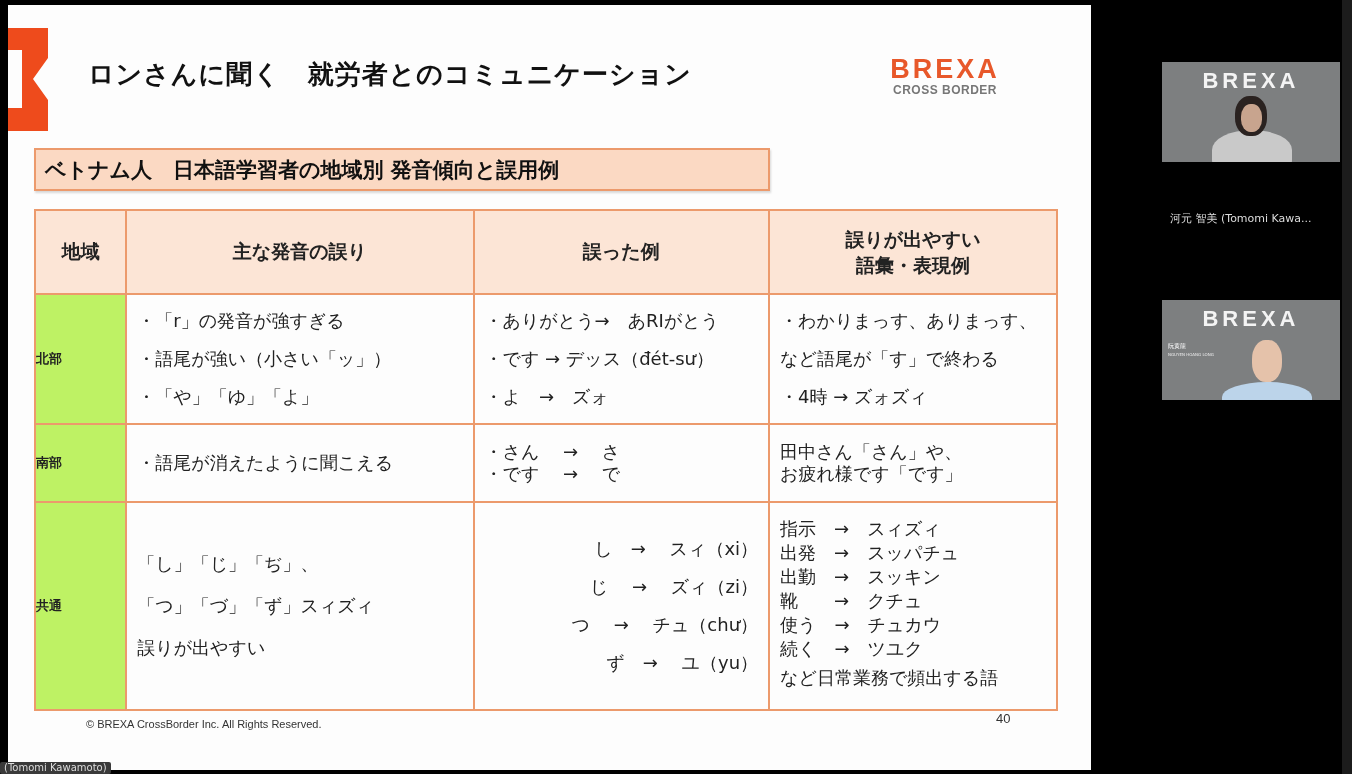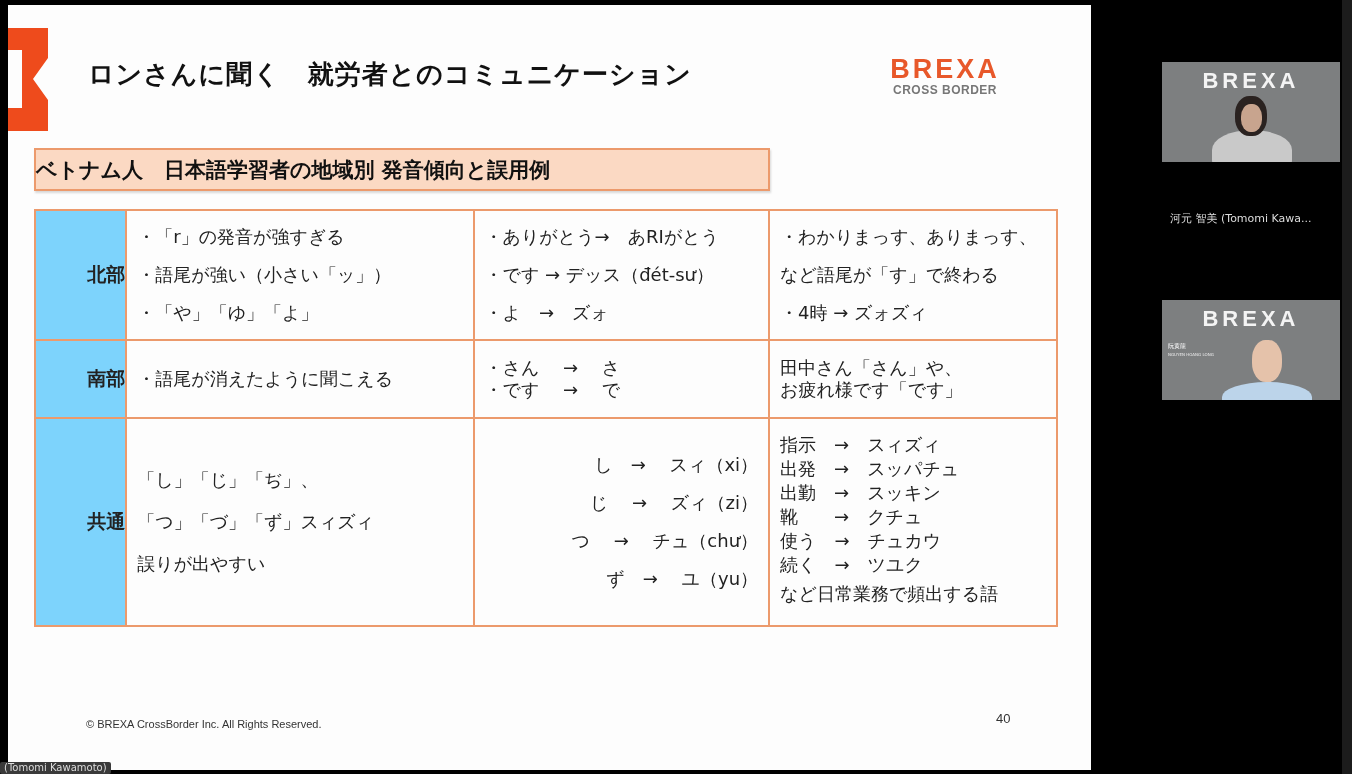--- a/index.html
+++ b/index.html
@@ -16,30 +16,30 @@
     color: #111; letter-spacing: 1px; white-space: nowrap;
   }
   .brand { position: absolute; left: 862px; top: 50px; width: 150px; text-align: center; }
   .brand-name { font-size: 27px; font-weight: bold; color: #e8582a; letter-spacing: 3px; line-height: 28px; font-family: "Liberation Sans", sans-serif; }
   .brand-sub { font-size: 12px; color: #777; font-weight: bold; letter-spacing: 0.5px; font-family: "Liberation Sans", sans-serif; }
 
   .subtitle-box {
     position: absolute; left: 26px; top: 143px; width: 736px; height: 43px;
     background: #fbd9c3; border: 2px solid #ec9a6c;
     box-shadow: 1px 2px 2px rgba(0,0,0,0.15);
-    font-size: 21px; font-weight: bold; color: #111; padding: 6px 0; white-space: nowrap;
+    font-size: 21px; font-weight: bold; color: #111; padding: 6px 9px; white-space: nowrap;
   }
 
   table.main {
     position: absolute; left: 26px; top: 204px; width: 1024px; border-collapse: collapse;
     font-size: 18px; color: #222;
   }
   table.main td, table.main th { border: 2px solid #ec9a6c; vertical-align: middle; }
   table.main th { background: #fce5d6; font-weight: bold; height: 84px; font-size: 19px; }
-  table.main td.region { background: #7dd3fc; font-weight: bold; text-align: right; font-size: 19px; }
+  table.main td.region { background: #bef264; font-weight: bold; text-align: left; font-size: 13px; }
   .c1 { width: 92px; } .c2 { width: 348px; } .c3 { width: 296px; } .c4 { width: 288px; }
   .cell { padding: 6px 10px; }
   .line { line-height: 38px; white-space: nowrap; }
   .row-south .line { line-height: 22px; }
   .row-common .c2 .line { line-height: 42px; }
   .row-common .c3 .line { line-height: 38px; padding-left: 18px; text-align: right; }
   .row-common .c4 .line { line-height: 24px; }
   .th-center { text-align: center; }
   .th-line { line-height: 26px; }
 
@@ -67,20 +67,29 @@
   <div class="slide-title">ロンさんに聞く　就労者とのコミュニケーション</div>
   <div class="brand">
     <div class="brand-name">BREXA</div>
     <div class="brand-sub">CROSS BORDER</div>
   </div>
 
   <div class="subtitle-box">ベトナム人　日本語学習者の地域別 発音傾向と誤用例</div>
 
   <table class="main">
     <tbody>
+        <tr>
+      <th class="c1 th-center">地域</th>
+      <th class="c2 th-center">主な発音の誤り</th>
+      <th class="c3 th-center">誤った例</th>
+      <th class="c4 th-center">
+        <div class="th-line">誤りが出やすい</div>
+        <div class="th-line">語彙・表現例</div>
+      </th>
+    </tr>
     <tr class="row-north" style="height:130px">
       <td class="region c1">北部</td>
       <td class="c2">
             <div class="cell">
         <div class="line">・「r」の発音が強すぎる</div>
         <div class="line">・語尾が強い（小さい「ッ」）</div>
         <div class="line">・「や」「ゆ」「よ」</div>
       </div>
           </td>
       <td class="c3">

